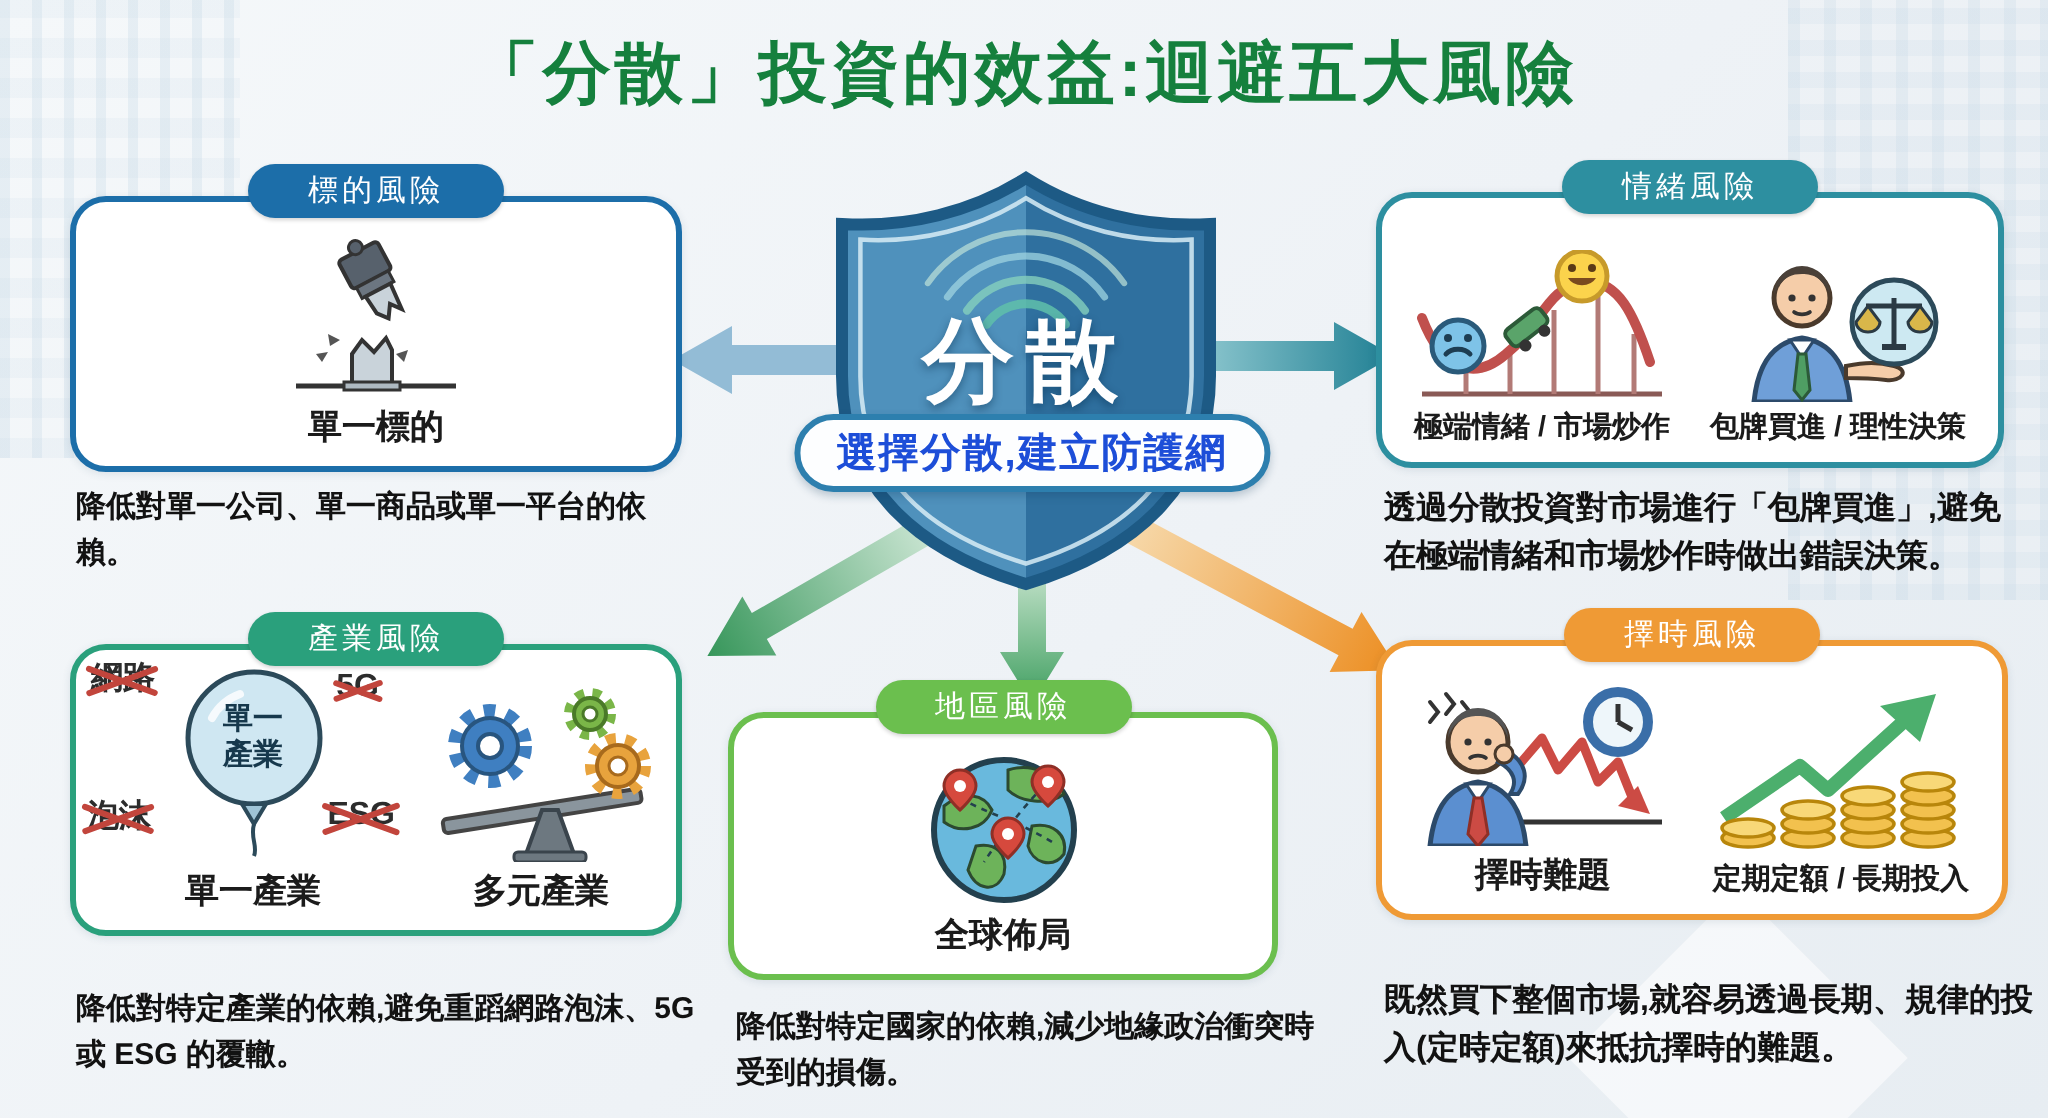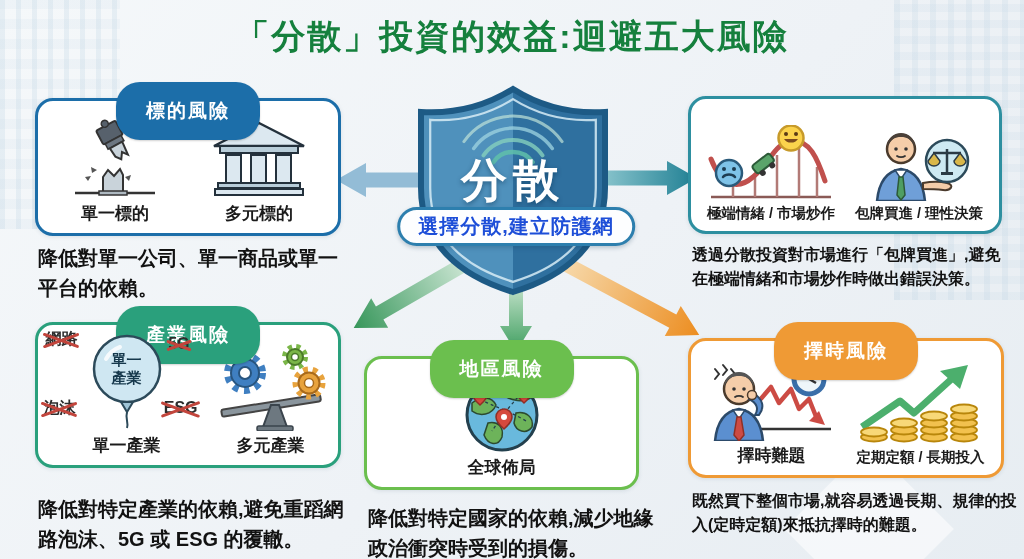--- a/index.html
+++ b/index.html
@@ -33,44 +33,44 @@
     letter-spacing:2px;
   }
 
   
   .card {
     position:absolute; z-index:2; background:#fff; border-radius:18px;
     border:3px solid #888; box-shadow:0 1px 4px rgba(40,70,95,.12);
   }
   .card .pill {
     position:absolute; top:-19px; left:50%; transform:translateX(-50%);
-    color:#fff; font-weight:bold; font-size:19px; letter-spacing:2px;
-    padding:16px 30px; border-radius:24px; white-space:nowrap;
+    color:#fff; font-weight:normal; font-size:15px; letter-spacing:2px;
+    padding:4px 30px; border-radius:24px; white-space:nowrap;
     box-shadow:0 1px 2px rgba(0,0,0,.18);
   }
   .card-target  { left:35px;  top:98px;  width:306px; height:138px; border-color:#1c6ea9; }
   .card-target  .pill { background:#1c6ea9; }
   .card-emotion { left:688px; top:96px;  width:314px; height:138px; border-color:#2d8fa0; }
   .card-emotion .pill { background:#2d8fa0; }
   .card-industry{ left:35px;  top:322px; width:306px; height:146px; border-color:#2aa07c; }
   .card-industry .pill { background:#2aa07c; }
   .card-region  { left:364px; top:356px; width:275px; height:134px; border-color:#6bbf4e; }
   .card-region  .pill { background:#6bbf4e; }
-  .card-timing  { left:688px; top:338px; width:316px; height:140px; border-color:#ef9a35; }
+  .card-timing  { left:688px; top:320px; width:316px; height:140px; border-color:#ef9a35; }
   .card-timing  .pill { background:#ef9a35; }
 
   .icon-row { display:flex; width:100%; height:100%; align-items:flex-end;
     justify-content:space-around; padding:20px 6px 8px; }
   .group { display:flex; flex-direction:column; align-items:center; gap:3px; }
   .label { font-weight:bold; font-size:17px; color:#1b1b1b; white-space:nowrap; }
   .label.sm { font-size:14.5px; }
 
   .caption {
     position:absolute; z-index:2; font-weight:bold; color:#121212;
-    font-size:20px; line-height:1.5;
+    font-size:15px; line-height:1.5;
   }
   .cap-target  { left:38px;  top:243px; width:312px; }
   .cap-emotion { left:692px; top:243px; width:324px; font-size:16px; }
   .cap-industry{ left:38px;  top:494px; width:312px; }
   .cap-region  { left:368px; top:503px; width:300px; }
   .cap-timing  { left:692px; top:489px; width:328px; font-size:16px; }
 
   
   #arrows { position:absolute; left:0; top:0; z-index:1; }
   #shield-svg { position:absolute; left:414px; top:84px; z-index:3; }
@@ -189,37 +189,26 @@
           <circle cx="49" cy="2" r="3.5" fill="#57616c" stroke="#333" stroke-width="1.5"></circle>
           <rect x="40" y="20" width="18" height="6" fill="#6c7681" stroke="#333" stroke-width="1.5"></rect>
           <path d="M42 26 L56 26 L55 40 L51 35 L47 41 L43 36 Z" fill="#c9d3da" stroke="#333" stroke-width="2"></path>
         </g>
         <path d="M22 48 l6 3 -5 3 Z" fill="#555"></path>
         <path d="M16 58 l6 -1 -3 5 Z" fill="#555"></path>
         <path d="M62 56 l-6 2 4 4 Z" fill="#555"></path>
       </svg>
       <div class="label">單一標的</div>
     </div>
-    <div class="group">
-      <svg width="96" height="80" viewBox="0 0 96 80">
-        <path d="M48 4 L93 27 L3 27 Z" fill="#dce8f0" stroke="#24313c" stroke-width="2.5"></path>
-        <rect x="9" y="27" width="78" height="7" fill="#b8cdd9" stroke="#24313c" stroke-width="2"></rect>
-        <rect x="15" y="36" width="15" height="28" fill="#dce8f0" stroke="#24313c" stroke-width="2"></rect>
-        <rect x="40" y="36" width="15" height="28" fill="#dce8f0" stroke="#24313c" stroke-width="2"></rect>
-        <rect x="65" y="36" width="15" height="28" fill="#dce8f0" stroke="#24313c" stroke-width="2"></rect>
-        <rect x="7" y="64" width="82" height="5" fill="#b8cdd9" stroke="#24313c" stroke-width="2"></rect>
-        <rect x="4" y="70" width="88" height="6" fill="#dce8f0" stroke="#24313c" stroke-width="2"></rect>
-      </svg>
-      <div class="label">多元標的</div>
-    </div>
   </div>
 </section>
 <p class="caption cap-target">降低對單一公司、單一商品或單一平台的依賴。</p>
 
 <section class="card card-emotion">
+  <div class="pill">情緒風險</div>
   <div class="icon-row">
     <div class="group">
       <svg width="128" height="76" viewBox="0 0 128 76">
         <line x1="4" y1="72" x2="124" y2="72" stroke="#8a5a56" stroke-width="2.5"></line>
         <g stroke="#b27a76" stroke-width="2.5">
           <line x1="26" y1="58" x2="26" y2="72"></line>
             <line x1="48" y1="50" x2="48" y2="72"></line>
           <line x1="70" y1="30" x2="70" y2="72"></line>
             <line x1="92" y1="22" x2="92" y2="72"></line>
           <line x1="110" y1="42" x2="110" y2="72"></line>

